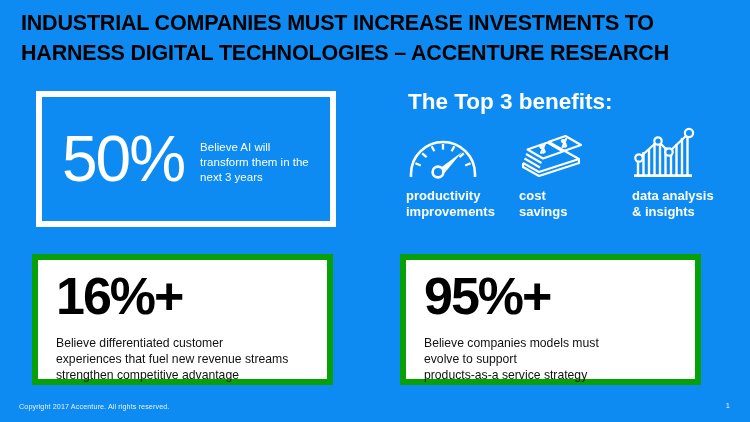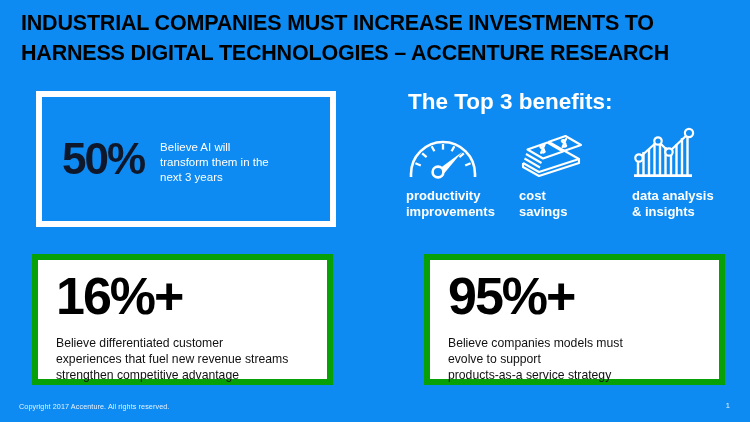--- a/index.html
+++ b/index.html
@@ -45,23 +45,23 @@
     width: 300px;
     height: 136px;
     box-sizing: border-box;
     border: 6px solid #ffffff;
     background: #0d8bf2;
     display: flex;
     align-items: center;
     padding-left: 20px;
   }
   .stat-50 {
-    color: #0f172a;
-    font-size: 44px;
-    font-weight: bold;
+    color: #ffffff;
+    font-size: 64px;
+    font-weight: normal;
     line-height: 62px;
     letter-spacing: -2px;
     white-space: nowrap;
   }
   .stat-50-caption {
     color: #ffffff;
     font-size: 11.5px;
     font-weight: normal;
     line-height: 15px;
     margin-left: 16px;
@@ -116,21 +116,21 @@
     position: absolute;
     top: 254px;
     width: 301px;
     height: 131px;
     box-sizing: border-box;
     border: 6px solid #07a107;
     background: #ffffff;
     padding: 8px 0 0 18px;
   }
   .box-green.left  { left: 32px; }
-  .box-green.right { left: 424px; }
+  .box-green.right { left: 400px; }
   .stat-big {
     color: #000000;
     font-size: 52px;
     font-weight: bold;
     line-height: 56px;
     letter-spacing: -2px;
     white-space: nowrap;
   }
   .stat-desc {
     color: #111111;

